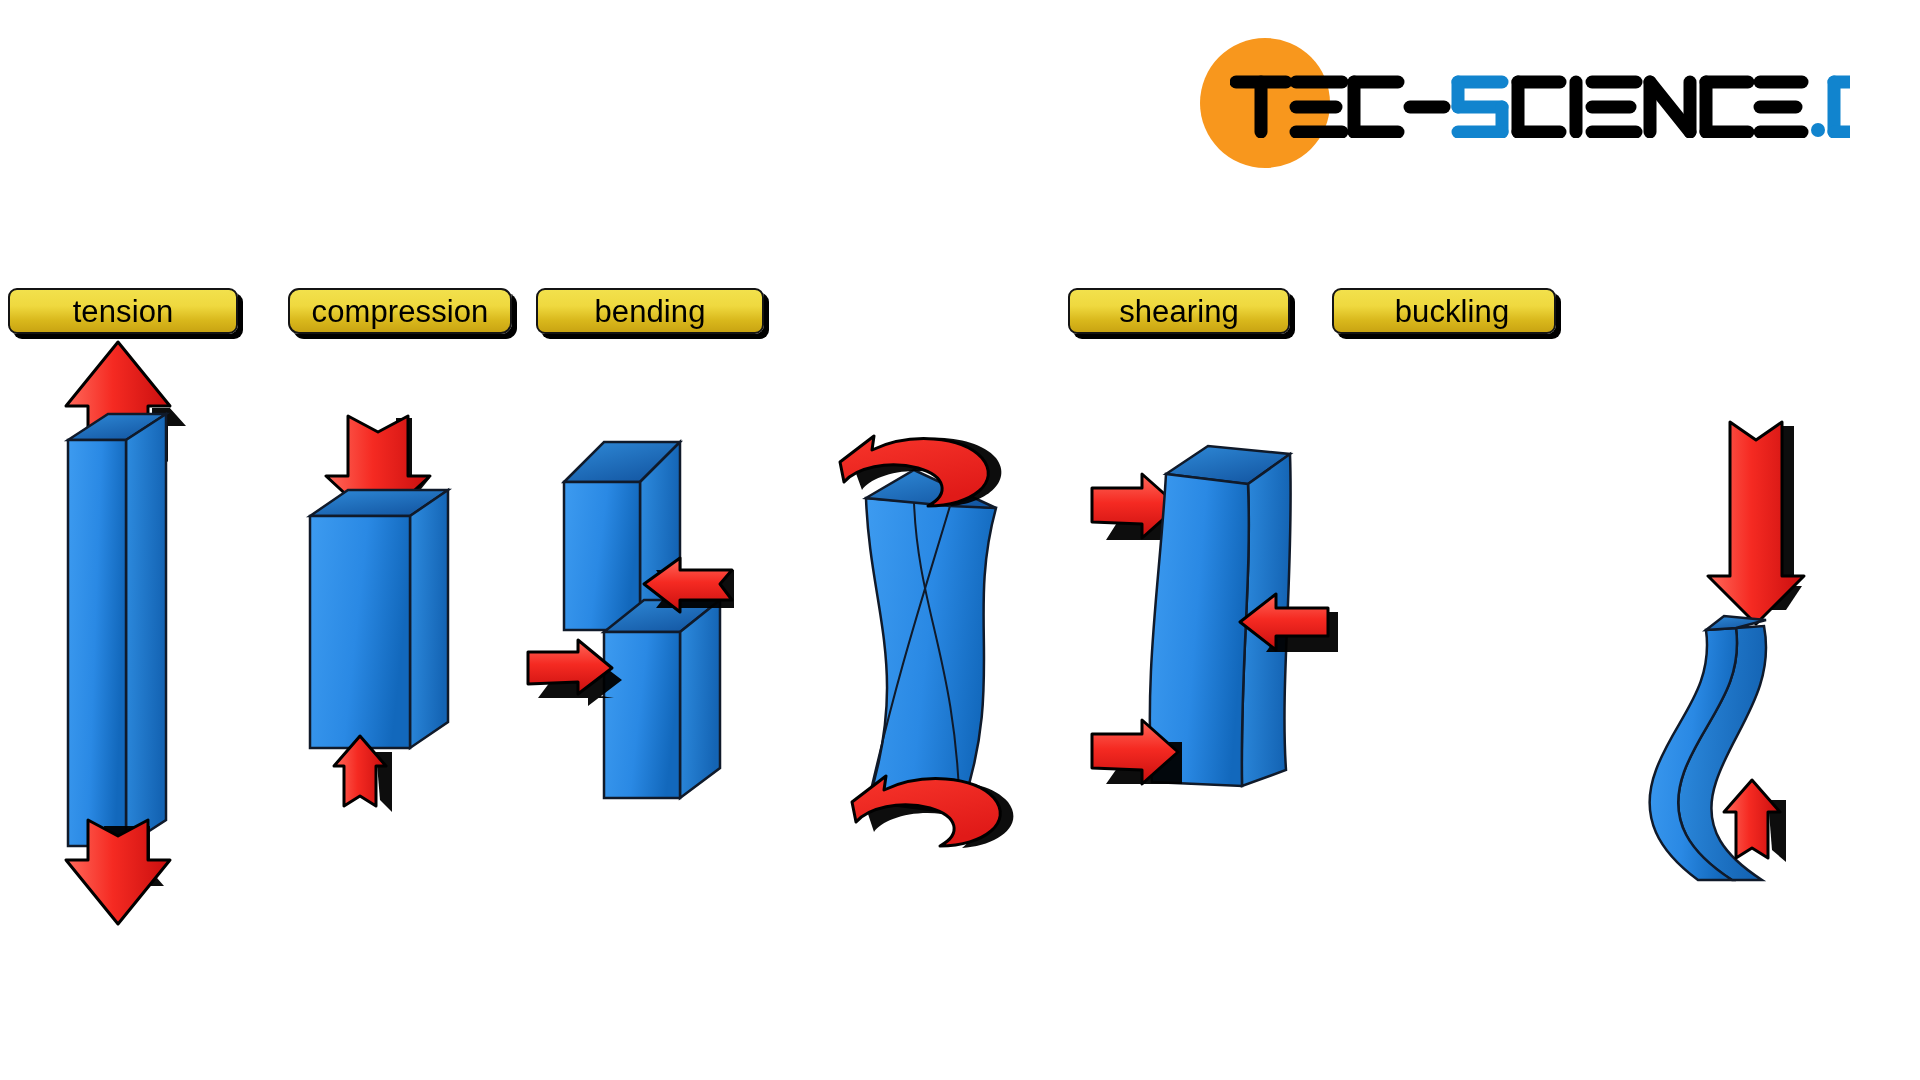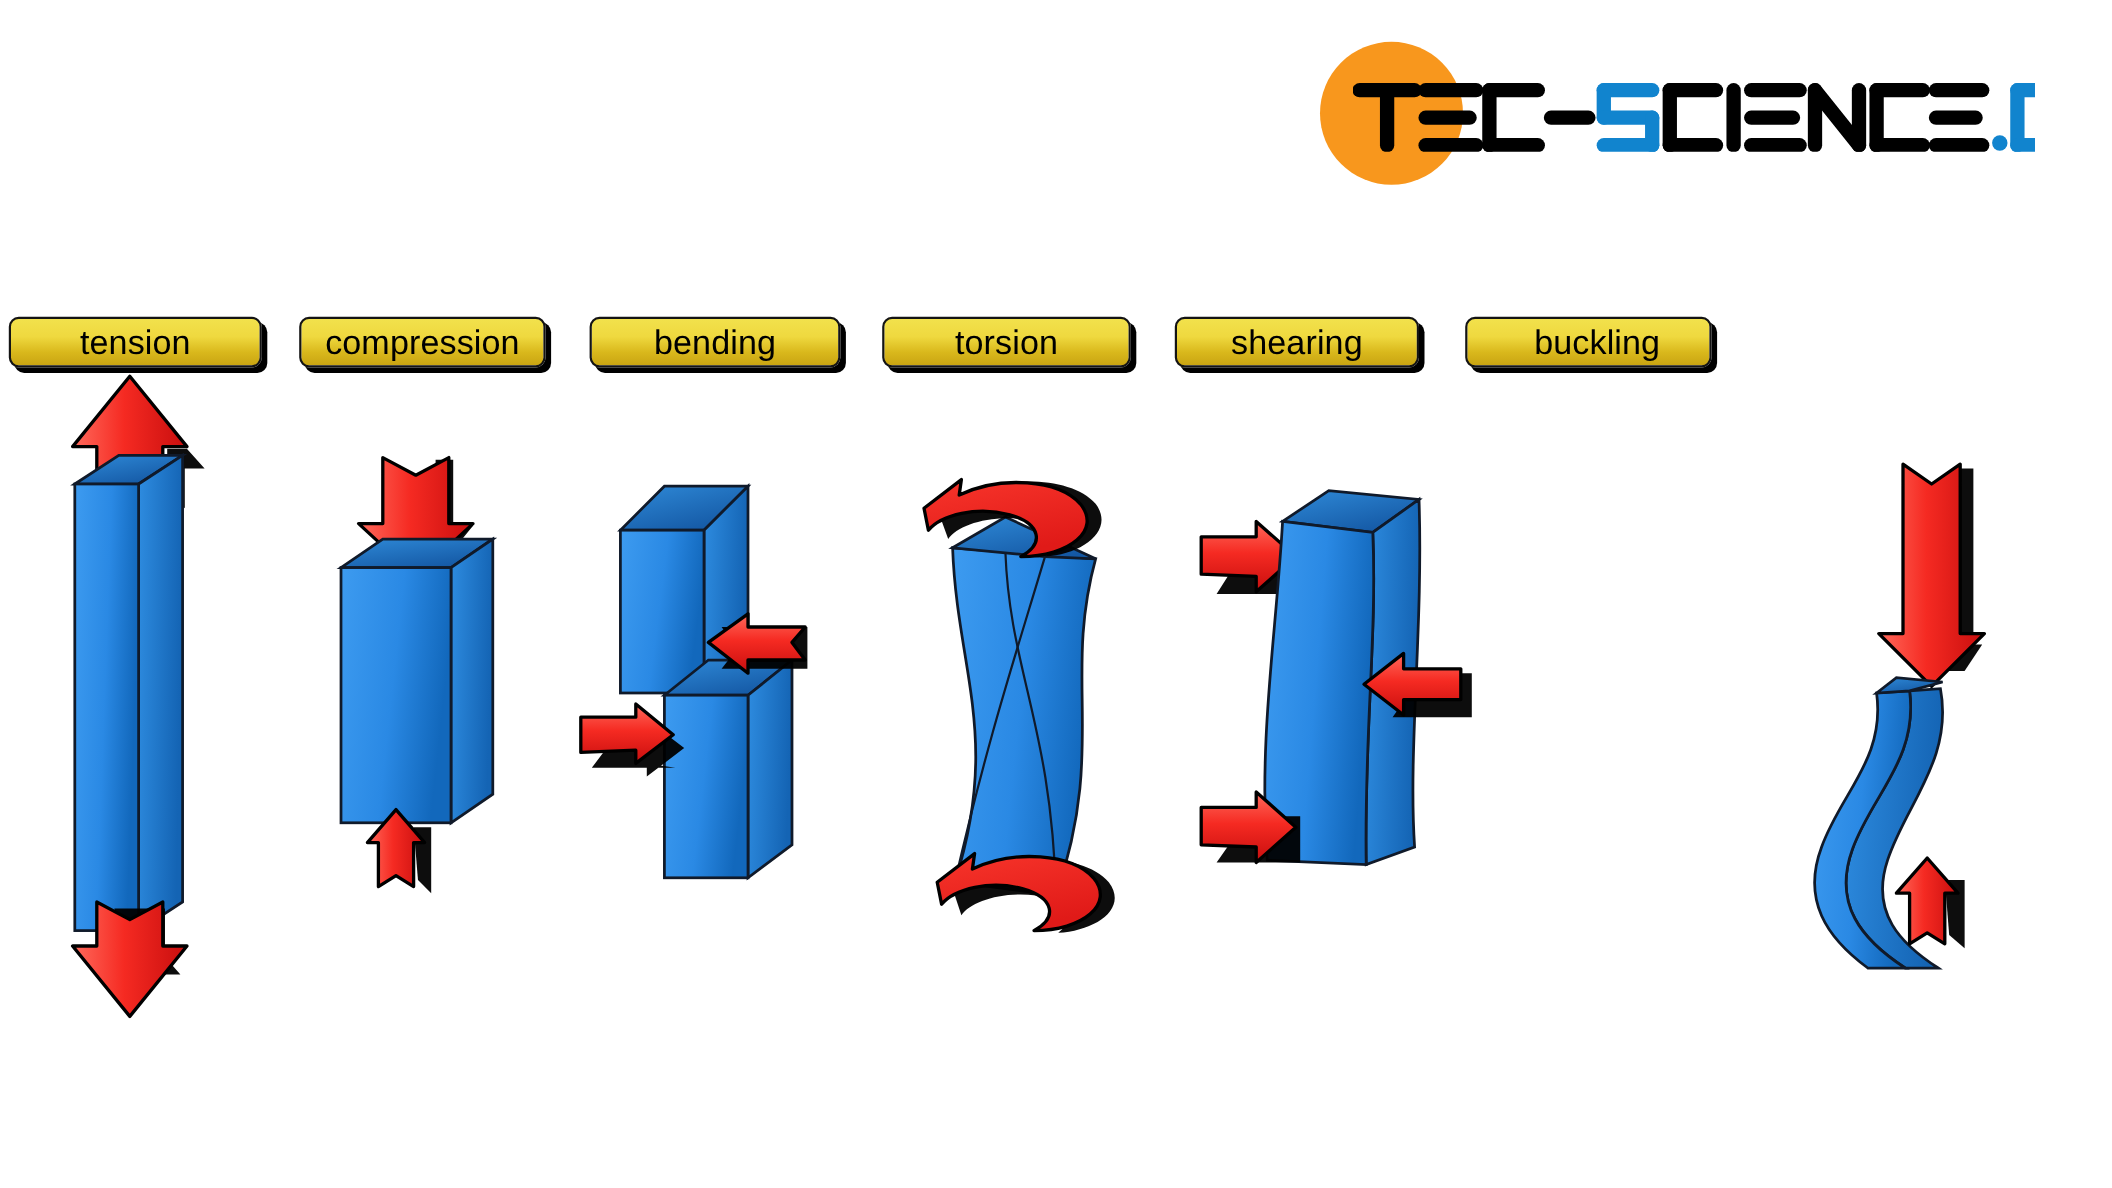--- a/index.html
+++ b/index.html
@@ -116,28 +116,25 @@
           <line x1="728" y1="34" x2="748" y2="8"></line>
           <line x1="748" y1="8" x2="748" y2="58"></line>
         </g>
       </svg>
     </div>
   </div>
 
   <div class="label-btn" style="left:8px;top:288px;width:230px;">
     <span>tension</span>
   </div>
-  <div class="label-btn" style="left:272px;top:288px;width:224px;">
+  <div class="label-btn" style="left:288px;top:288px;width:224px;border-radius:11px;">
     <span>compression</span>
   </div>
   <div class="label-btn" style="left:536px;top:288px;width:228px;">
     <span>bending</span>
-  </div>
-  <div class="label-btn" style="left:802px;top:288px;width:226px;">
-    <span>torsion</span>
   </div>
   <div class="label-btn" style="left:1068px;top:288px;width:222px;">
     <span>shearing</span>
   </div>
   <div class="label-btn" style="left:1332px;top:288px;width:224px;padding-left:16px;">
     <span>buckling</span>
   </div>
 
   <svg width="0" height="0" style="position:absolute">
     <defs>

